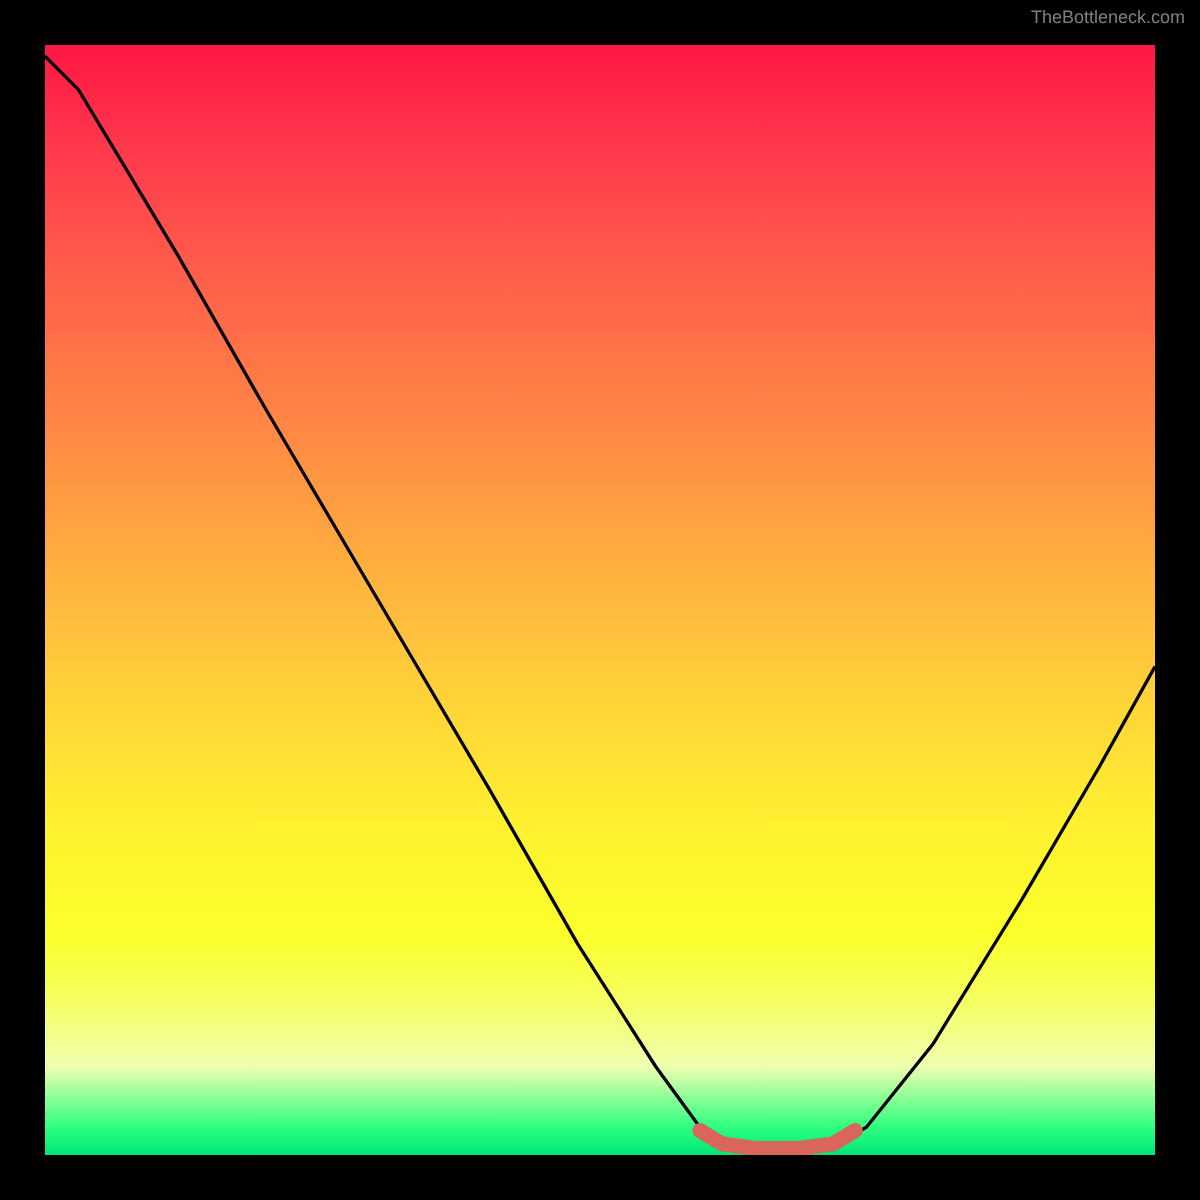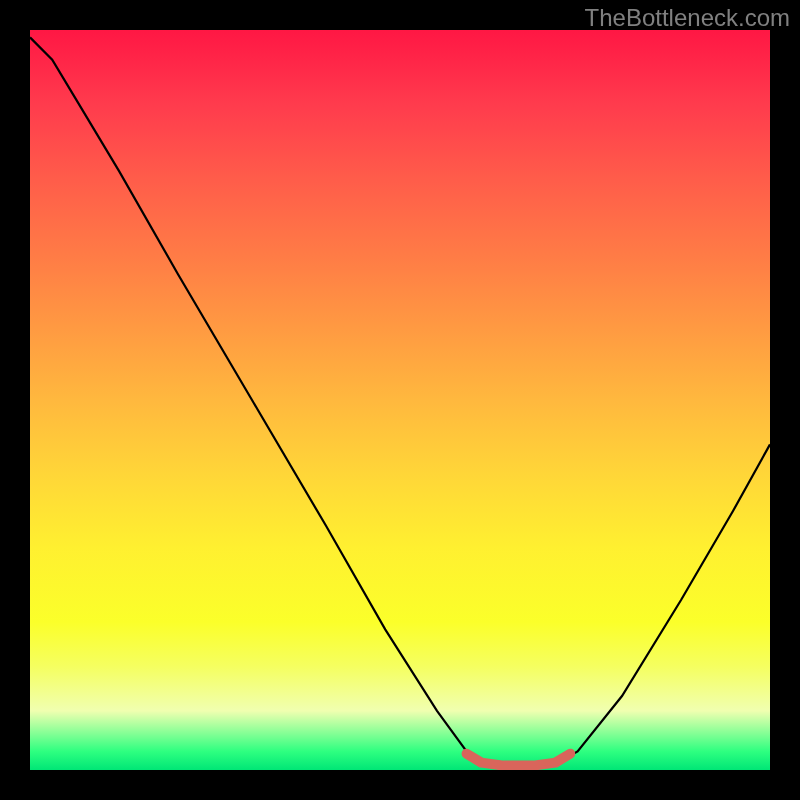--- a/index.html
+++ b/index.html
@@ -1,17 +1,17 @@
 <!DOCTYPE html>
 <html><head>
 <meta charset="utf-8">
 <style>
   * { margin: 0; padding: 0; box-sizing: border-box; }
   body { width: 800px; height: 800px; background: #000; position: relative; font-family: Arial, sans-serif; }
-  .watermark { position: absolute; top: 4px; right: 10px; color: #808080; font-size: 24px; font-weight: 500; z-index: 10; }
+  .watermark { position: absolute; top: 4px; right: 10px; color: #808080; font-size: 12px; font-weight: 500; z-index: 10; }
   .plot-area { position: absolute; left: 30px; top: 30px; width: 740px; height: 740px; }
   .gradient-bg { position: absolute; inset: 0; background: linear-gradient(to bottom,
       #ff1744 0%,
       #ff3b4d 10%,
       #ff5c4a 20%,
       #ff7a46 30%,
       #ff9942 40%,
       #ffb83e 50%,
       #ffd638 60%,
       #fff030 70%,

